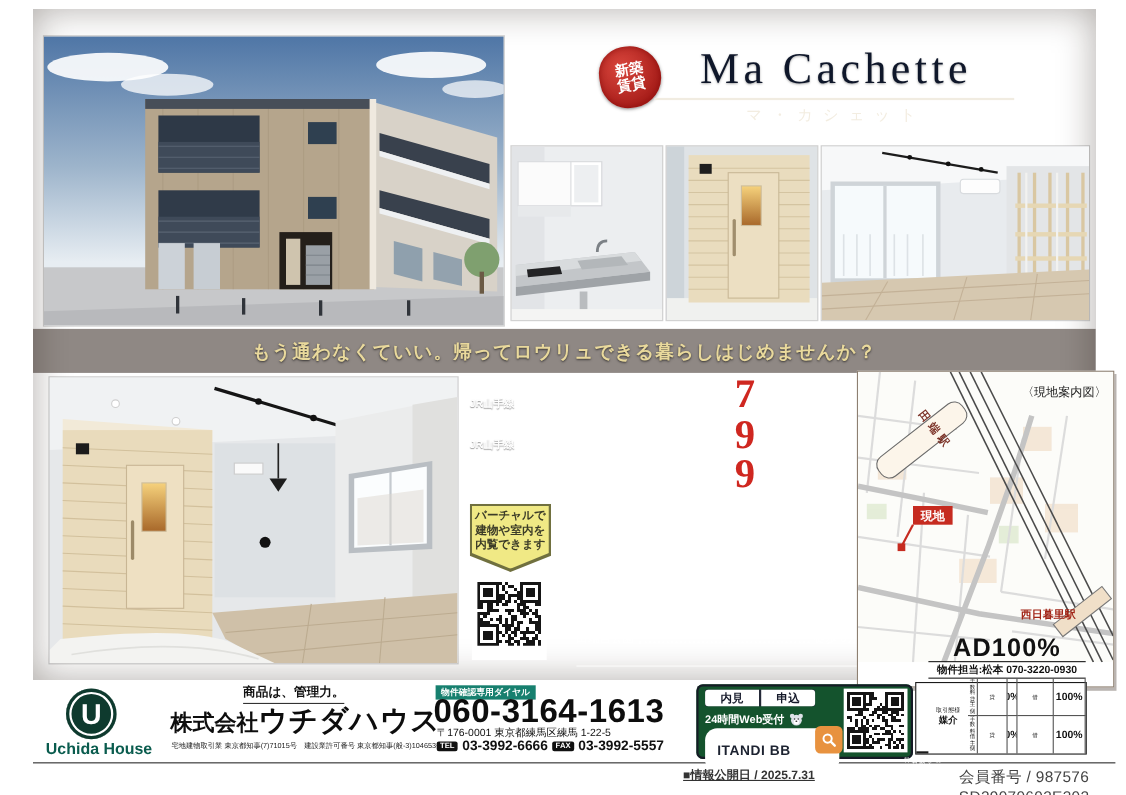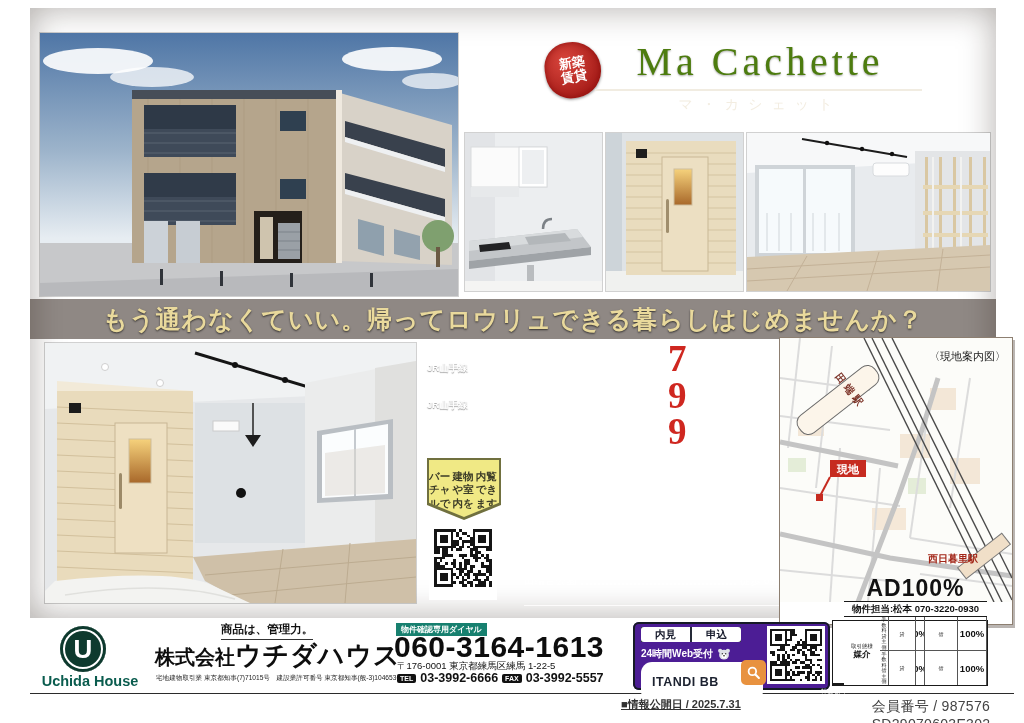--- a/index.html
+++ b/index.html
@@ -14,44 +14,44 @@
       #877565;
     box-shadow:inset 0 0 34px rgba(30,18,10,.35);}
   .photo{box-shadow:0 0 0 1px rgba(0,0,0,.18);overflow:hidden;background:#ddd;}
   .photo svg{display:block;}
   
   .seal{width:56px;height:56px;border-radius:46% 54% 52% 48%;
     background:radial-gradient(circle at 38% 32%, #d8453c, #a81e1a 72%);
     box-shadow:0 1px 3px rgba(0,0,0,.45), inset 0 0 6px rgba(120,0,0,.6);
     display:flex;flex-direction:column;align-items:center;justify-content:center;
     transform:rotate(-10deg);color:#fff;font-weight:bold;font-size:13px;line-height:1.08;}
-  .h-title{font-family:"Liberation Serif","DejaVu Serif",serif;color:#4d7c0f;font-size:40px;
+  .h-title{font-family:"Liberation Serif","DejaVu Serif",serif;color:#0f172a;font-size:40px;
     letter-spacing:4px;text-align:center;text-shadow:0 1px 2px rgba(0,0,0,.35);}
   .h-line{height:2px;background:#f1ece1;}
   .h-sub{color:#f3ede1;font-size:14px;letter-spacing:9px;text-align:center;}
   
   .catch{left:30px;top:299px;width:966px;height:40px;background:rgba(40,27,20,.52);
     display:flex;align-items:center;justify-content:center;}
-  .catch span{color:#e9d99c;font-size:25px;font-weight:bold;letter-spacing:1px;
+  .catch span{color:#e9d99c;font-size:17px;font-weight:bold;letter-spacing:1px;
     text-shadow:0 1px 2px rgba(0,0,0,.65);white-space:nowrap;}
   
   .acc{left:427px;width:356px;height:38px;display:flex;align-items:baseline;color:#fff;white-space:nowrap;}
   .acc .ln{width:54px;font-size:9.5px;font-weight:bold;flex:none;text-shadow:0 1px 1px rgba(0,0,0,.4);}
   .acc .ln2{width:54px;font-size:9px;line-height:1.1;font-weight:bold;flex:none;}
   .acc .st{font-family:"Liberation Serif","DejaVu Serif",serif;font-size:23px;font-weight:bold;letter-spacing:0;}
   .acc .wk{font-size:16px;font-weight:bold;}
   .acc .mn{font-family:"Liberation Serif","DejaVu Serif",serif;font-size:37px;color:#cf2720;font-weight:bold;line-height:.8;margin:0 1px;}
   .acc .un{font-size:16px;font-weight:bold;}
   .acc .ds{font-size:12px;margin-left:1px;}
   
   .vb-out{left:427px;top:458px;width:74px;height:62px;
     clip-path:polygon(0 0,100% 0,100% 76%,50% 100%,0 76%);background:#70703f;}
   .vb-in{left:429px;top:460px;width:70px;height:57px;
     clip-path:polygon(0 0,100% 0,100% 75%,50% 100%,0 75%);background:#f0e985;
-    display:flex;flex-direction:row;align-items:center;padding-top:3px;box-sizing:border-box;}
+    display:flex;flex-direction:column;align-items:center;padding-top:3px;box-sizing:border-box;}
   .vb-in span{font-size:10.5px;font-weight:bold;color:#3c3c28;line-height:1.25;}
   .vqr{left:429px;top:524px;width:68px;height:76px;background:#fff;box-sizing:border-box;padding:5px 5px 17px 5px;}
   
   .life-title{font-family:"Liberation Serif","DejaVu Serif",serif;color:#fff;font-size:21px;letter-spacing:1px;}
   .life-sub{color:#fff;font-size:9px;letter-spacing:2px;}
   .life{left:524px;top:480px;width:256px;}
   .li-row{height:15.4px;display:flex;align-items:flex-end;color:#fff;font-size:10.5px;white-space:nowrap;}
   .li-row .dots{flex:1;border-bottom:2px dotted rgba(255,255,255,.85);margin:0 4px 3px 4px;}
   .li-row.b{font-weight:bold;}
   .life-rule{left:524px;top:605px;width:256px;height:1px;background:rgba(255,255,255,.8);}
@@ -67,21 +67,21 @@
   .tagline{left:221px;top:622px;font-size:11.5px;color:#111;border-bottom:1px solid #333;padding-bottom:2px;font-weight:bold;}
   .company{left:155px;top:638px;white-space:nowrap;color:#0d0d0d;}
   .company .p{font-size:20px;font-weight:bold;}
   .company .n{font-size:26px;font-weight:900;letter-spacing:1px;}
   .license{left:156px;top:674px;font-size:6.6px;color:#222;white-space:nowrap;}
   .dial-label{left:396px;top:623px;background:#17806f;color:#fff;font-size:8px;font-weight:bold;padding:1px 5px;}
   .dial{left:394px;top:632px;font-size:30px;font-weight:900;color:#0d0d0d;letter-spacing:.5px;line-height:1;}
   .addr{left:397px;top:660px;font-size:9.5px;color:#111;}
   .telfax{left:397px;top:671px;display:flex;align-items:center;gap:4px;font-size:12.5px;font-weight:bold;color:#111;}
   .telfax .tag{background:#111;color:#fff;font-size:7px;font-weight:bold;padding:1px 3px;border-radius:2px;}
-  .itandi{left:633px;top:622px;width:197px;height:68px;background:#4c1d95;border-radius:6px;
+  .itandi{left:633px;top:622px;width:197px;height:68px;background:#14532d;border-radius:6px;
     box-shadow:inset 0 0 0 2px #161a26;}
   .it-cells{position:absolute;left:8px;top:5px;width:100px;height:15px;display:flex;background:#252a38;}
   .it-cell{flex:1;background:#fff;color:#15192a;font-size:10.5px;font-weight:bold;display:flex;
     align-items:center;justify-content:center;}
   .it-cell:first-child{border-radius:3px 0 0 3px;margin-right:2px;}
   .it-cell:last-child{border-radius:0 3px 3px 0;}
   .it-web{position:absolute;left:8px;top:25px;color:#fff;font-size:10px;font-weight:bold;display:flex;align-items:center;gap:4px;}
   .it-pill{position:absolute;left:8px;top:40px;width:122px;height:40px;background:#fff;border-radius:11px;
     display:flex;align-items:center;}
   .it-brand{font-size:12.5px;font-weight:900;color:#1c2230;padding-left:11px;letter-spacing:.5px;}

